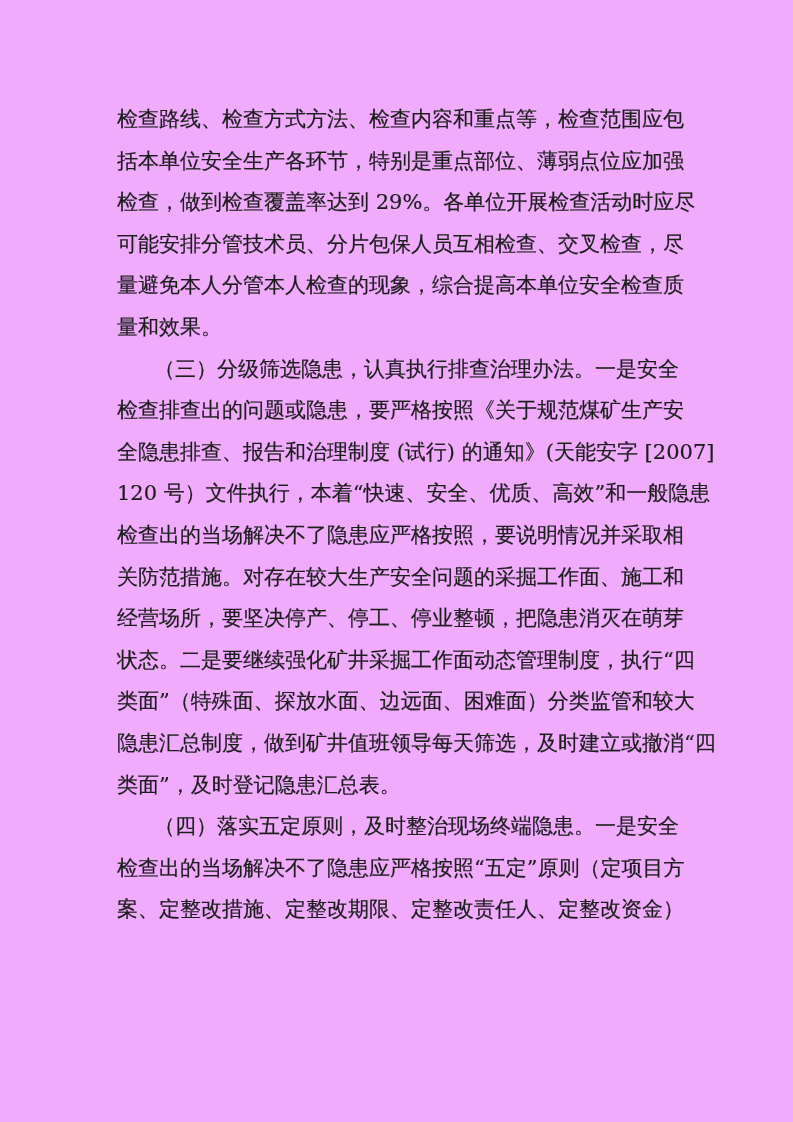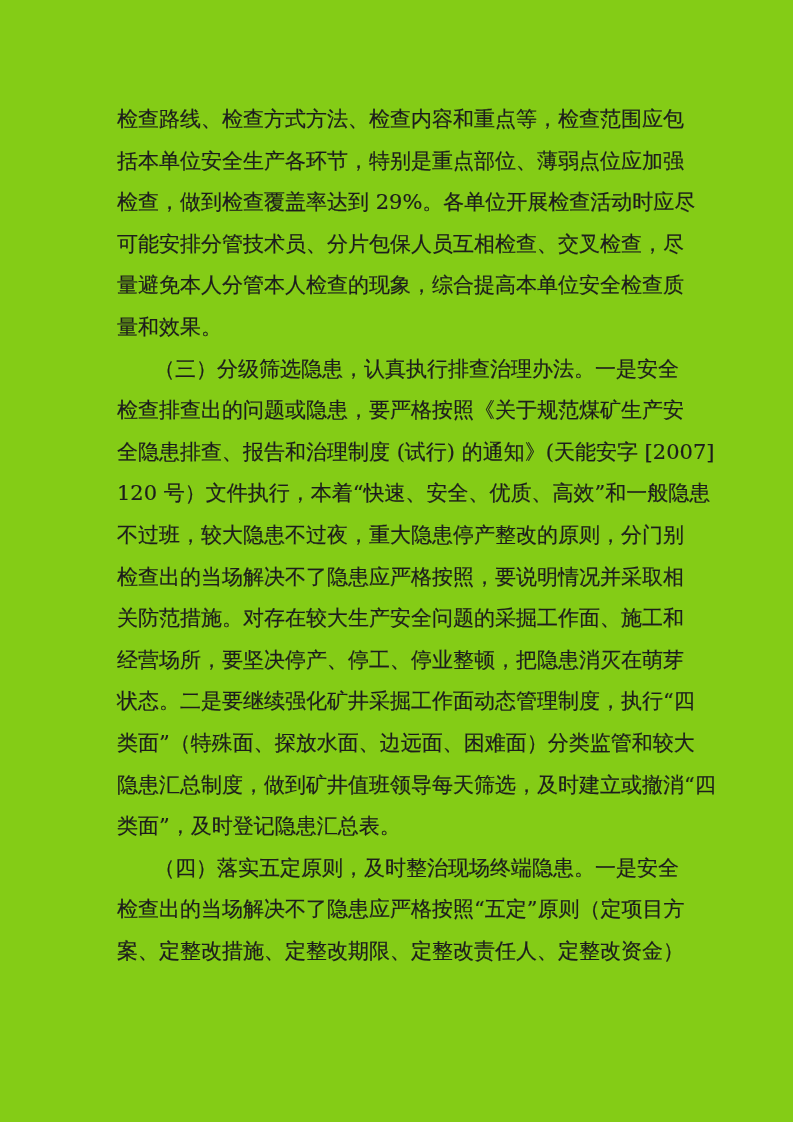--- a/index.html
+++ b/index.html
@@ -4,21 +4,21 @@
 <style>
   html, body {
     margin: 0;
     padding: 0;
     background: #ffffff;
   }
   .page {
     position: relative;
     width: 793px;
     height: 1122px;
-    background: #84cc16;
+    background: #f0abfc;
     overflow: hidden;
     font-family: "DejaVu Serif", "Liberation Serif", serif;
   }
   .text-block {
     position: absolute;
     top: 99px;
     left: 117px;
     width: 562px;
     color: #1d1d1d;
     font-size: 21px;
@@ -45,21 +45,20 @@
     <div class="doc-line">检查路线、检查方式方法、检查内容和重点等，检查范围应包</div>
     <div class="doc-line">括本单位安全生产各环节，特别是重点部位、薄弱点位应加强</div>
     <div class="doc-line">检查，做到检查覆盖率达到 29%。各单位开展检查活动时应尽</div>
     <div class="doc-line">可能安排分管技术员、分片包保人员互相检查、交叉检查，尽</div>
     <div class="doc-line">量避免本人分管本人检查的现象，综合提高本单位安全检查质</div>
     <div class="doc-line">量和效果。</div>
     <div class="doc-line indent">（三）分级筛选隐患，认真执行排查治理办法。一是安全</div>
     <div class="doc-line">检查排查出的问题或隐患，要严格按照《关于规范煤矿生产安</div>
     <div class="doc-line">全隐患排查、报告和治理制度 (试行) 的通知》(天能安字 [2007]</div>
     <div class="doc-line">120 号）文件执行，本着“快速、安全、优质、高效”和一般隐患</div>
-    <div class="doc-line">不过班，较大隐患不过夜，重大隐患停产整改的原则，分门别</div>
     <div class="doc-line">检查出的当场解决不了隐患应严格按照，要说明情况并采取相</div>
     <div class="doc-line">关防范措施。对存在较大生产安全问题的采掘工作面、施工和</div>
     <div class="doc-line">经营场所，要坚决停产、停工、停业整顿，把隐患消灭在萌芽</div>
     <div class="doc-line">状态。二是要继续强化矿井采掘工作面动态管理制度，执行“四</div>
     <div class="doc-line">类面”（特殊面、探放水面、边远面、困难面）分类监管和较大</div>
     <div class="doc-line">隐患汇总制度，做到矿井值班领导每天筛选，及时建立或撤消“四</div>
     <div class="doc-line">类面”，及时登记隐患汇总表。</div>
     <div class="doc-line indent">（四）落实五定原则，及时整治现场终端隐患。一是安全</div>
     <div class="doc-line">检查出的当场解决不了隐患应严格按照“五定”原则（定项目方</div>
     <div class="doc-line">案、定整改措施、定整改期限、定整改责任人、定整改资金）</div>

